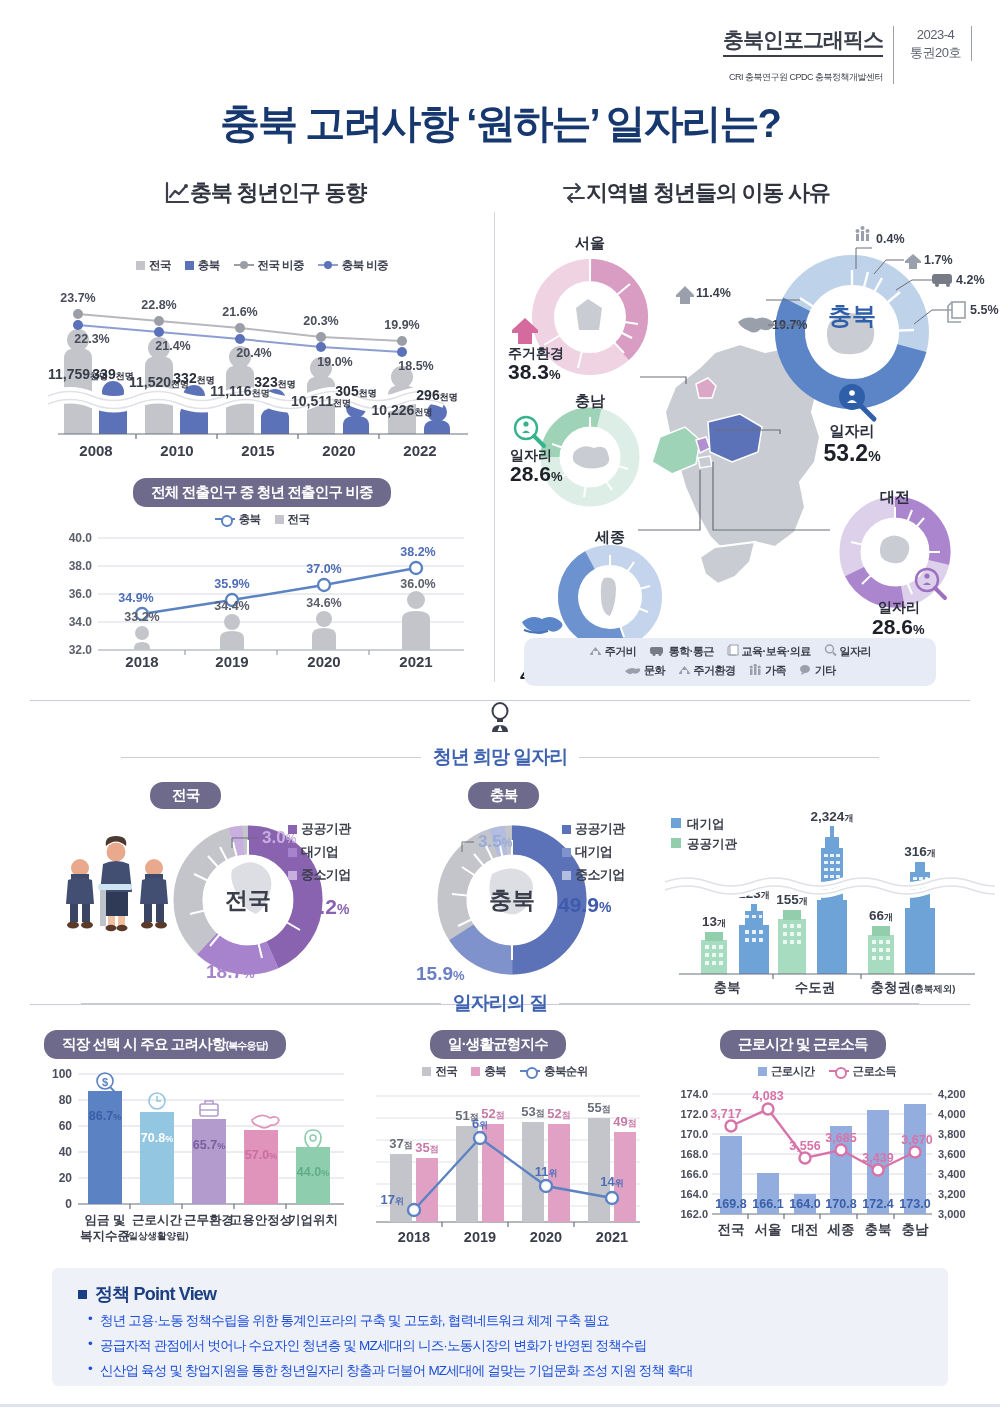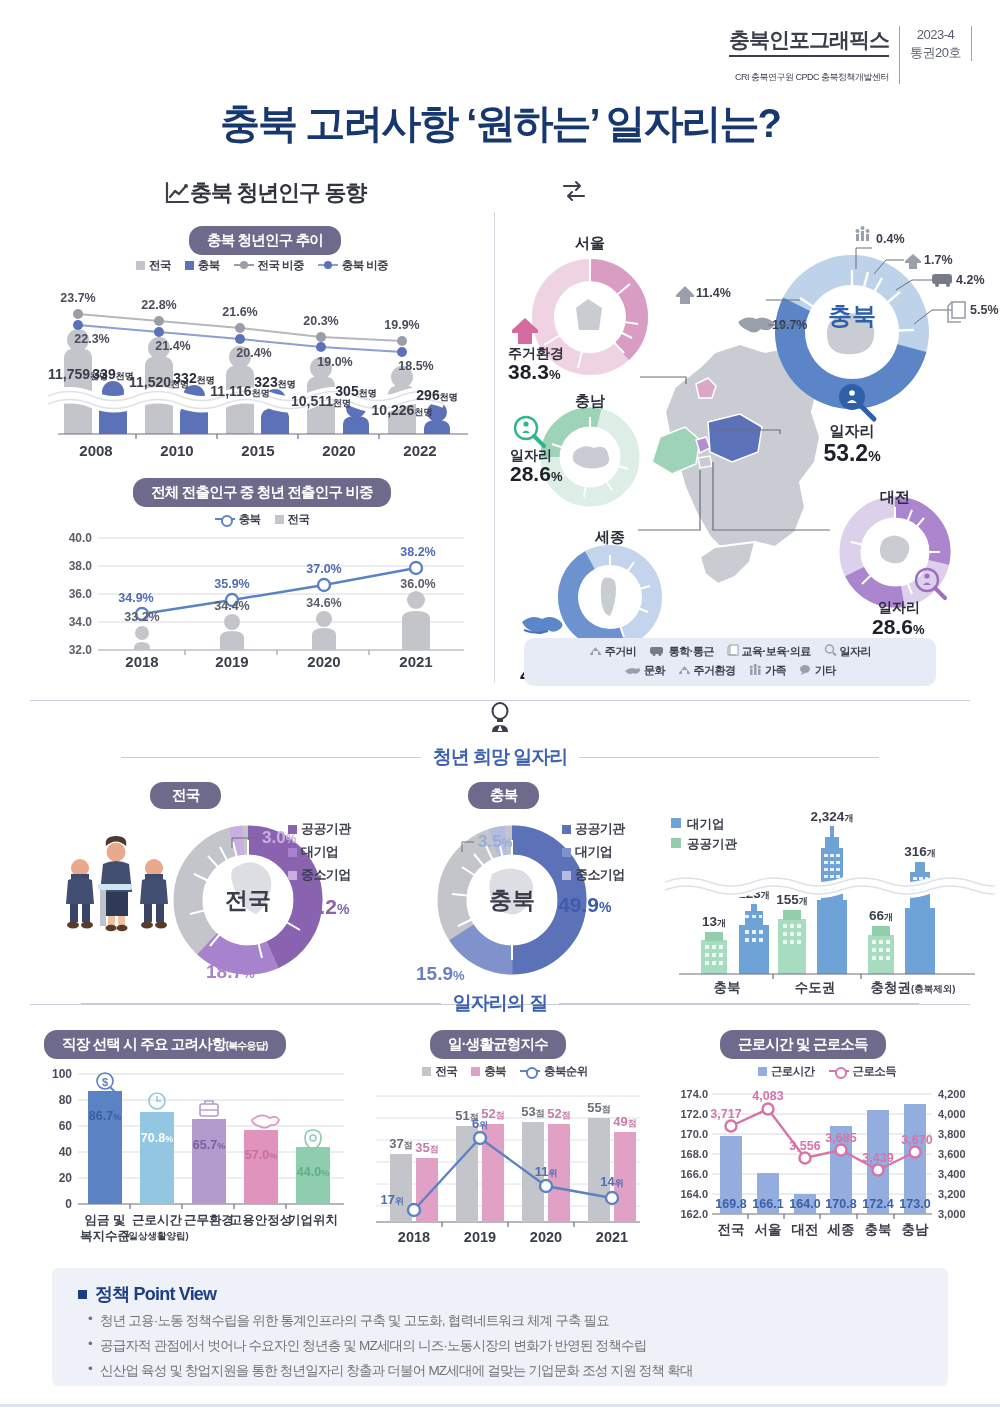--- a/index.html
+++ b/index.html
@@ -1,21 +1,21 @@
 <!DOCTYPE html>
 <html><head>
 <meta charset="utf-8">
 <style>
   html,body{margin:0;padding:0;background:#fff;}
   body{width:1000px;height:1416px;font-family:"Liberation Sans","DejaVu Sans",sans-serif;color:#2b2b2b;position:relative;overflow:hidden;}
   .page{position:relative;width:1000px;height:1416px;}
   .abs{position:absolute;}
 
   
-  .brand{position:absolute;right:28px;top:26px;display:flex;align-items:flex-start;}
+  .brand{position:absolute;right:28px;top:26px;display:flex;align-items:flex-start;gap:6px;}
   .brand-left{text-align:right;padding-right:10px;border-right:1px solid #9aa0b0;}
   .brand-title{font-size:21px;font-weight:bold;color:#3b3f4c;letter-spacing:-1px;border-bottom:2px solid #3b3f4c;padding-bottom:1px;}
   .brand-sub{font-size:9px;color:#3b3f4c;margin-top:14px;letter-spacing:-0.5px;}
   .brand-right{padding-left:10px;padding-right:10px;border-right:1px solid #9aa0b0;text-align:center;font-size:13px;color:#5a5f6d;line-height:1.35;letter-spacing:-0.5px;}
 
   .main-title{position:absolute;top:96px;left:0;width:1000px;text-align:center;font-size:40px;font-weight:bold;color:#17386e;letter-spacing:-2px;}
 
   
   .sec-head{display:flex;align-items:center;justify-content:center;font-size:22px;font-weight:bold;color:#30343f;letter-spacing:-1.2px;}
   .sec-head .ic{width:26px;height:26px;display:inline-block;}
@@ -32,21 +32,21 @@
   .hr{position:absolute;height:1px;background:#c9ccd6;}
 
   .subhead{display:flex;align-items:center;justify-content:center;gap:12px;}
   .subhead .ln{height:1px;background:#c9ccd6;flex:0 0 auto;}
   .subhead .tx{font-size:19px;font-weight:bold;color:#3f63b0;letter-spacing:-1px;}
 
   
   .policy{position:absolute;left:52px;top:1268px;width:896px;height:118px;background:#eef1f8;border-radius:6px;}
   .policy h3{margin:0;padding:14px 0 6px 26px;font-size:18px;font-weight:bold;color:#1b3f82;letter-spacing:-0.8px;}
   .policy h3 .sq{display:inline-block;width:9px;height:9px;background:#1b3f82;margin-right:8px;vertical-align:1px;}
-  .policy li{list-style:none;font-size:13.5px;color:#737373;letter-spacing:-0.8px;margin:0 0 7px 0;padding-left:14px;position:relative;}
+  .policy li{list-style:none;font-size:13.5px;color:#1d4ed8;letter-spacing:-0.8px;margin:0 0 7px 0;padding-left:14px;position:relative;}
   .policy li:before{content:"•";position:absolute;left:2px;top:-1px;}
   .policy ul{margin:0;padding:0 0 0 34px;}
 
   .bot-line{position:absolute;left:0;top:1404px;width:1000px;height:3px;background:#dfe3ec;}
 
   svg text{font-family:"Liberation Sans","DejaVu Sans",sans-serif;}
 </style>
 </head>
 <body>
 
@@ -79,26 +79,24 @@
   </div>
 
   <div class="abs" style="left:560px;top:178px;width:400px;">
     <div class="sec-head" style="justify-content:flex-start;">
       <span class="ic">
         <svg width="28" height="26" viewBox="0 0 28 26">
             <path d="M4 8 H20 l-4 -4 M20 8 l-4 4" fill="none" stroke="#3b3f4c" stroke-width="2" stroke-linecap="round" stroke-linejoin="round"></path>
             <path d="M24 18 H8 l4 -4 M8 18 l4 4" fill="none" stroke="#3b3f4c" stroke-width="2" stroke-linecap="round" stroke-linejoin="round"></path>
           </svg>
       </span>
-    </div>
-  </div>
-
-  <div class="abs" style="left:100px;top:226px;width:330px;text-align:center;">
-    <span class="pill">충북 청년인구 추이</span>
-  </div>
+      <span>지역별 청년들의 이동 사유</span>
+    </div>
+  </div>
+
 
   <div class="abs" style="left:52px;top:258px;">
     <div class="legend" style="width:420px;">
       <span><i class="lg-sq" style="background:#c3c5ca"></i><span>전국</span></span>
       <span><i class="lg-sq" style="background:#5b71b8"></i><span>충북</span></span>
       <span><i class="lg-ln" style="background:#9b9ea6"><i style="background:#9b9ea6"></i></i><span>전국 비중</span></span>
       <span><i class="lg-ln" style="background:#8d9ed2"><i style="background:#5b71b8"></i></i><span>충북 비중</span></span>
     </div>
   </div>
 

